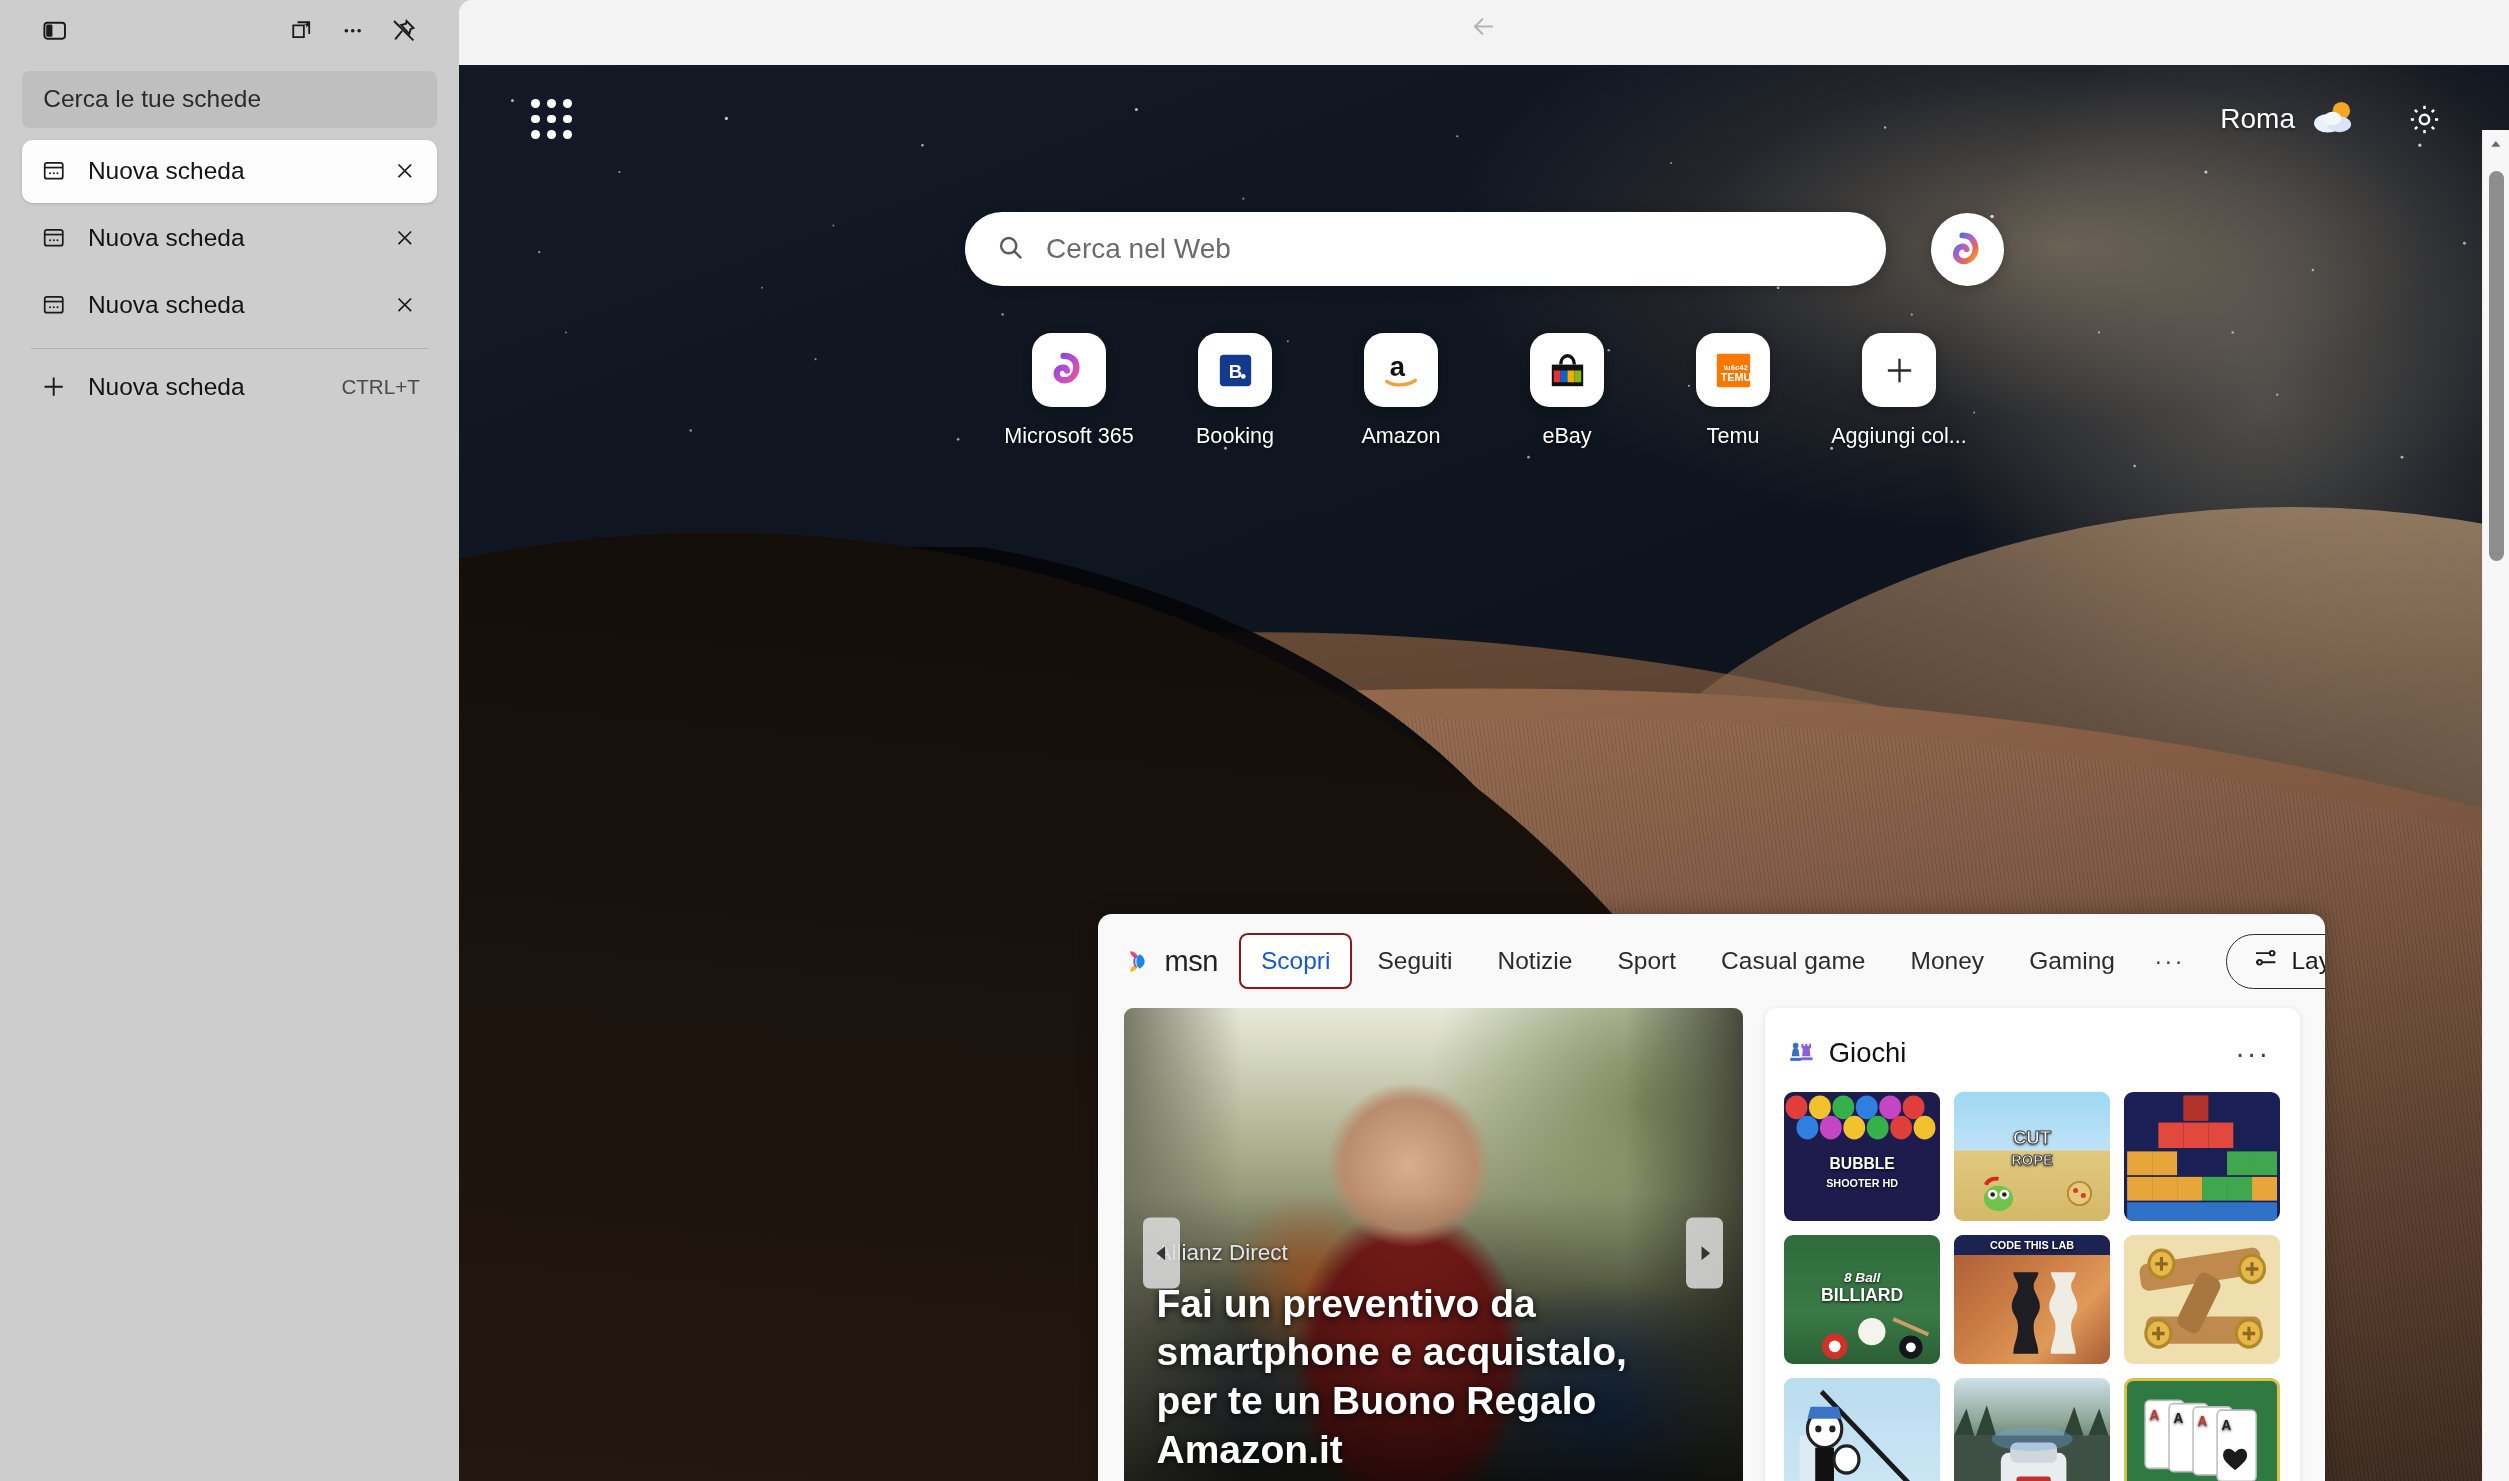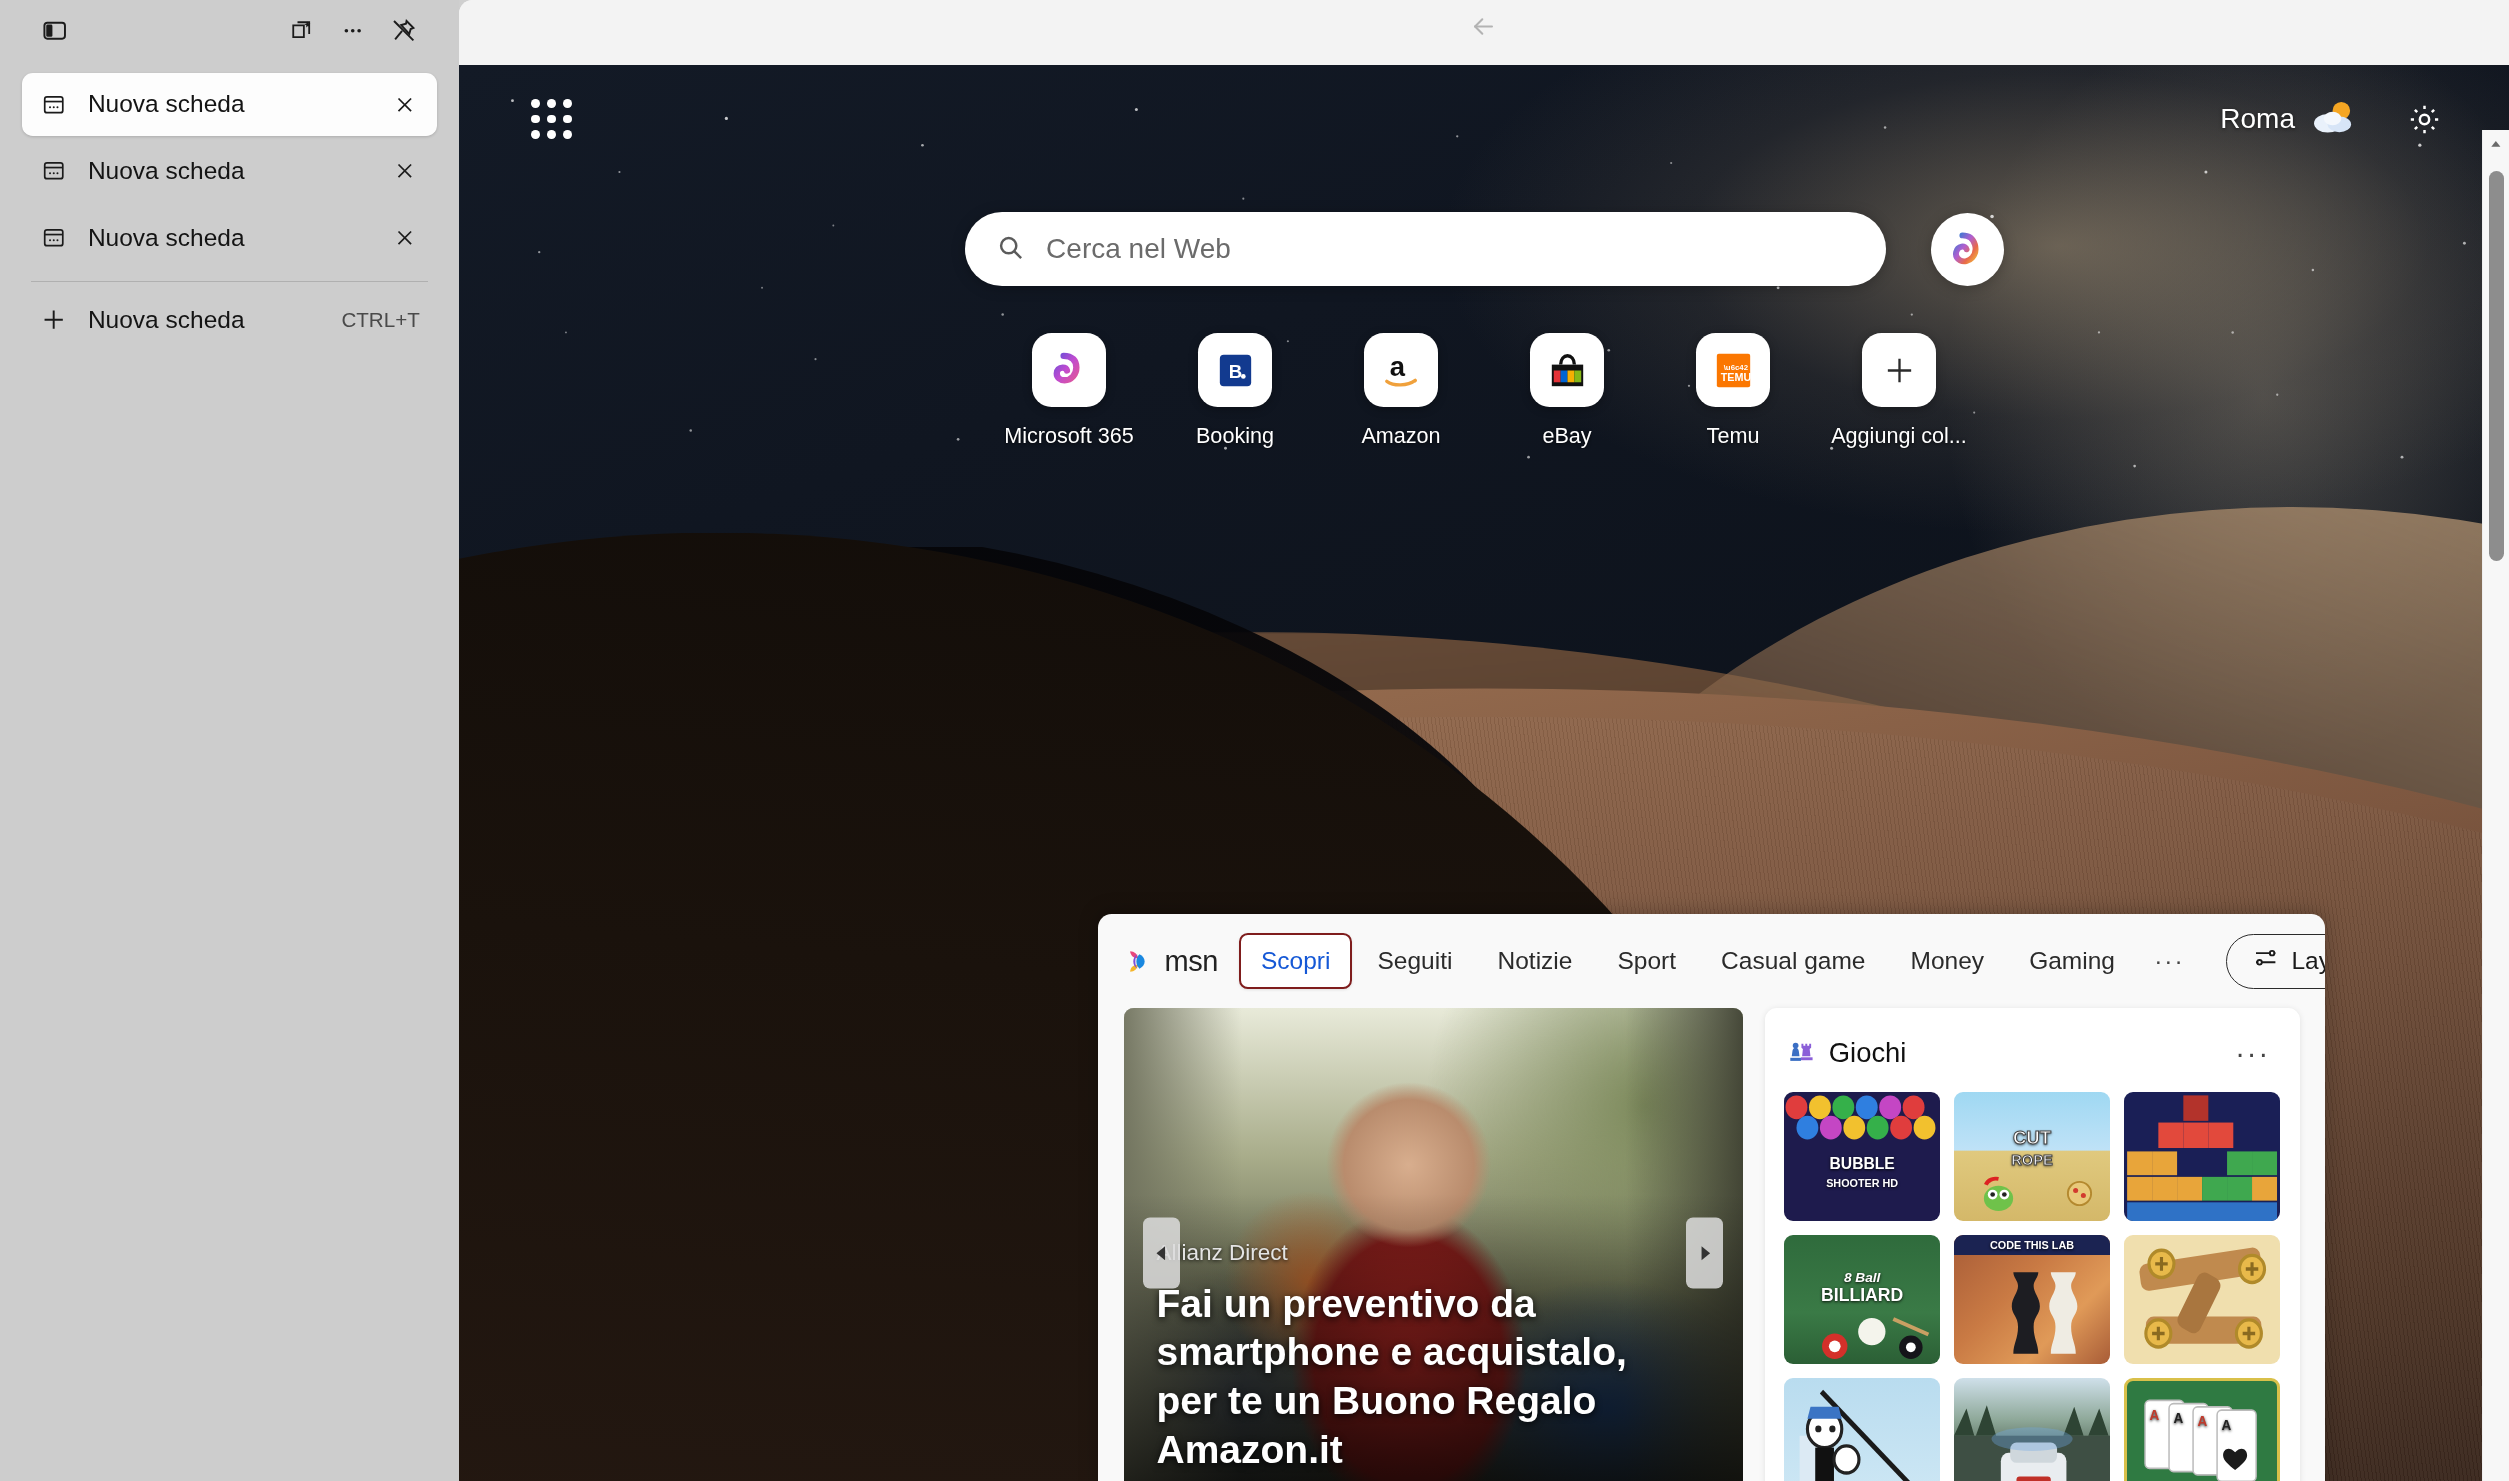--- a/index.html
+++ b/index.html
@@ -320,20 +320,23 @@
     </div>
     <div class="sb-btn">
       <svg width="27.4" height="27.4" viewBox="0 0 24 24" fill="none" stroke="#1b1b1b" stroke-width="1.7">
         <path d="M14.5 3.5l6 6-2.4 1-1.2 4.3L9.8 7.1 14 5.9z"></path>
         <path d="M10.6 12.2L4.5 19.5"></path>
           <path d="M3.5 3.5l17 17"></path>
       </svg>
     </div>
   </div>
 
+  <div class="sb-search">
+    <span>Cerca le tue schede</span>
+  </div>
 
   <div class="sb-list">
 
     <div class="sb-item active">
       <span class="favicon">
         <svg width="25.5" height="25.5" viewBox="0 0 24 24" fill="none" stroke="#1b1b1b" stroke-width="1.6">
           <rect x="3.5" y="4.5" width="17" height="15" rx="2.2"></rect>
           <path d="M3.5 9h17"></path>
           <circle cx="8.5" cy="14.3" r=".95" fill="#1b1b1b" stroke="none"></circle>
           <circle cx="12" cy="14.3" r=".95" fill="#1b1b1b" stroke="none"></circle>

